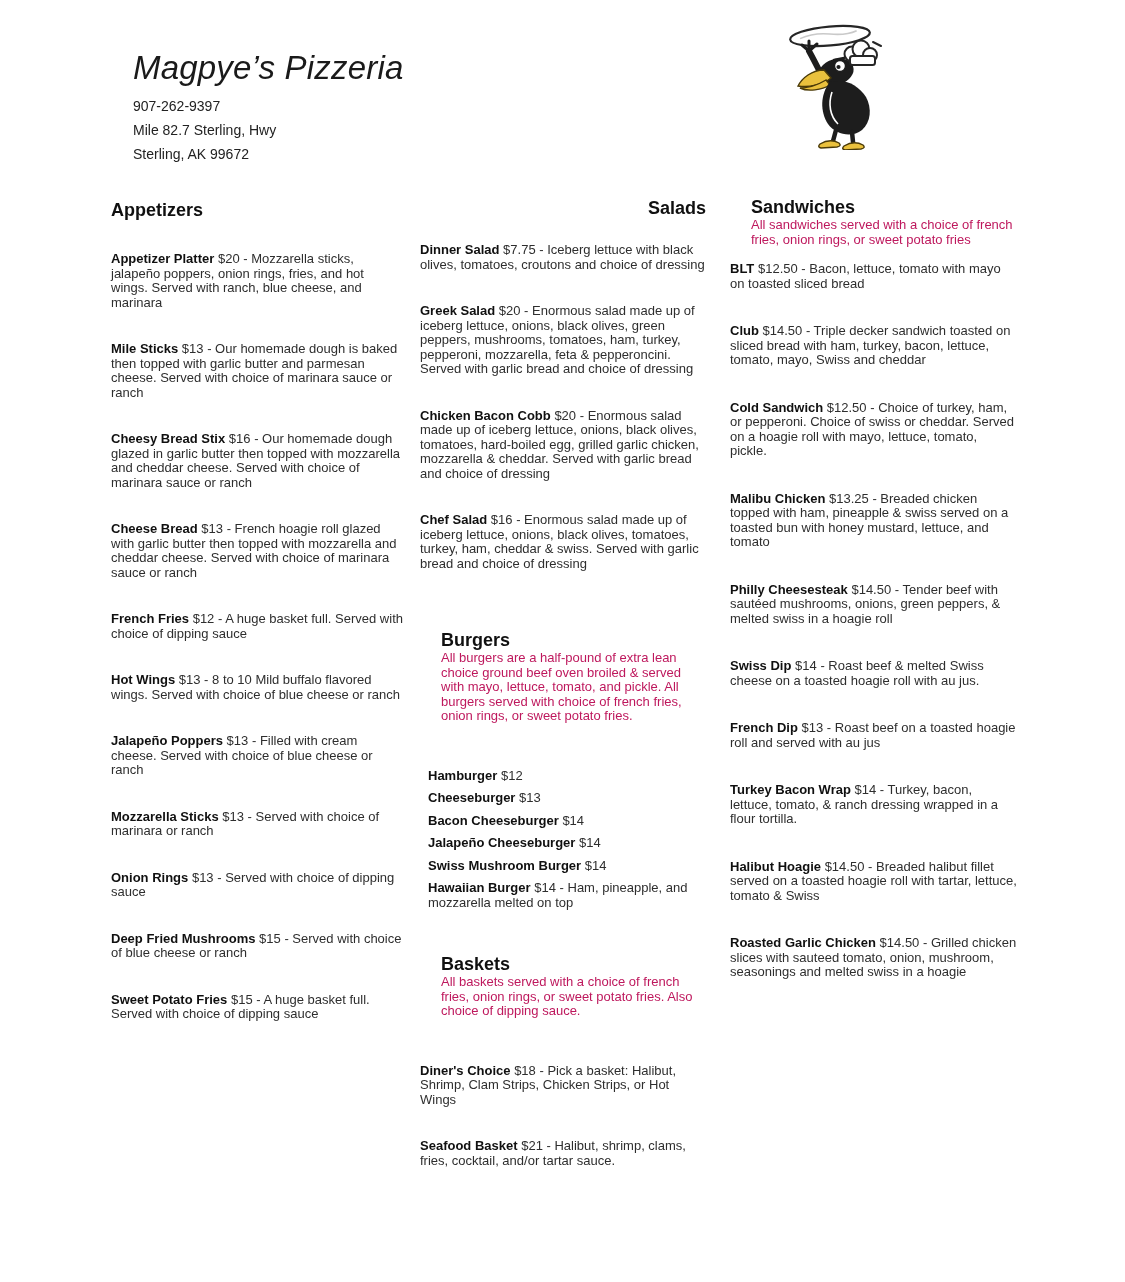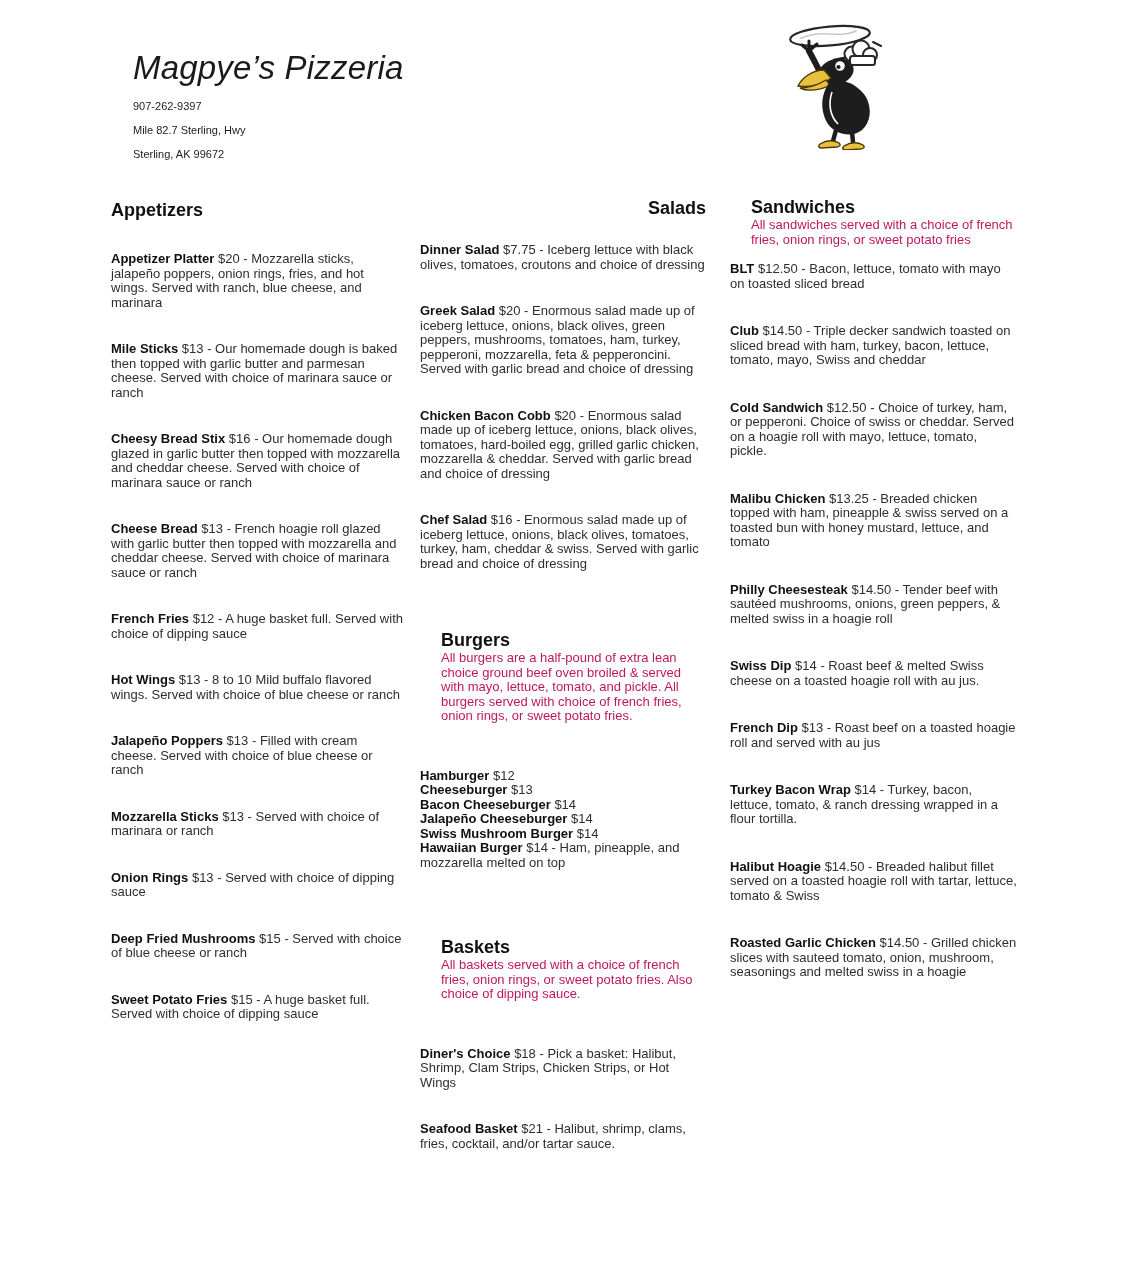--- a/index.html
+++ b/index.html
@@ -3,38 +3,38 @@
 <meta charset="utf-8">
 <style>
   html,body{margin:0;padding:0;}
   body{
     width:1125px;height:1282px;background:#ffffff;position:relative;overflow:hidden;
     font-family:"Liberation Sans", sans-serif;color:#2a2a2a;
     -webkit-font-smoothing:antialiased;
   }
   .header{position:absolute;left:133px;top:48px;}
   .title{font-size:33px;line-height:40px;color:#1a1a1a;letter-spacing:.2px;font-style:italic;}
-  .contact{margin-top:6px;font-size:11px;line-height:24px;color:#222;}
+  .contact{margin-top:6px;font-size:14px;line-height:24px;color:#222;}
   .logo{position:absolute;left:778px;top:18px;width:124px;height:132px;}
   .col{position:absolute;font-size:13px;line-height:14.5px;color:#2e2e2e;}
   .col1{left:111px;top:200px;width:292px;}
   .col2{left:420px;top:198px;width:286px;}
   .col3{left:730px;top:197px;width:287px;}
   h2.sec-heading{margin:0;font-size:18px;line-height:21px;font-weight:bold;color:#101010;}
   .col1 h2.sec-heading{margin-bottom:31px;}
   .col2 h2.sec-heading,.col3 h2.sec-heading{padding-left:21px;}
   .heading-gap{margin-bottom:24px !important;text-align:right;}
   .intro{margin:0 0 15px 0;padding-left:21px;color:#be185d;}
   .intro-lg{margin-bottom:45px;}
   p.item{margin:0 0 32px 0;}
   .col3 p.item{margin-bottom:33px;}
   p.item b{color:#101010;}
-  .tight p.item{margin:0;}
+  .tight p.item{margin:8px;}
   .sec-burgers{margin-top:59px;}
-  .sec-baskets{margin-top:67px;}
+  .sec-baskets{margin-top:44px;}
 </style>
 </head>
 <body>
 
 <div class="header">
   <div class="title">Magpye’s Pizzeria</div>
   <div class="contact">
     <div>907-262-9397</div>
     <div>Mile 82.7 Sterling, Hwy</div>
     <div>Sterling, AK 99672</div>

